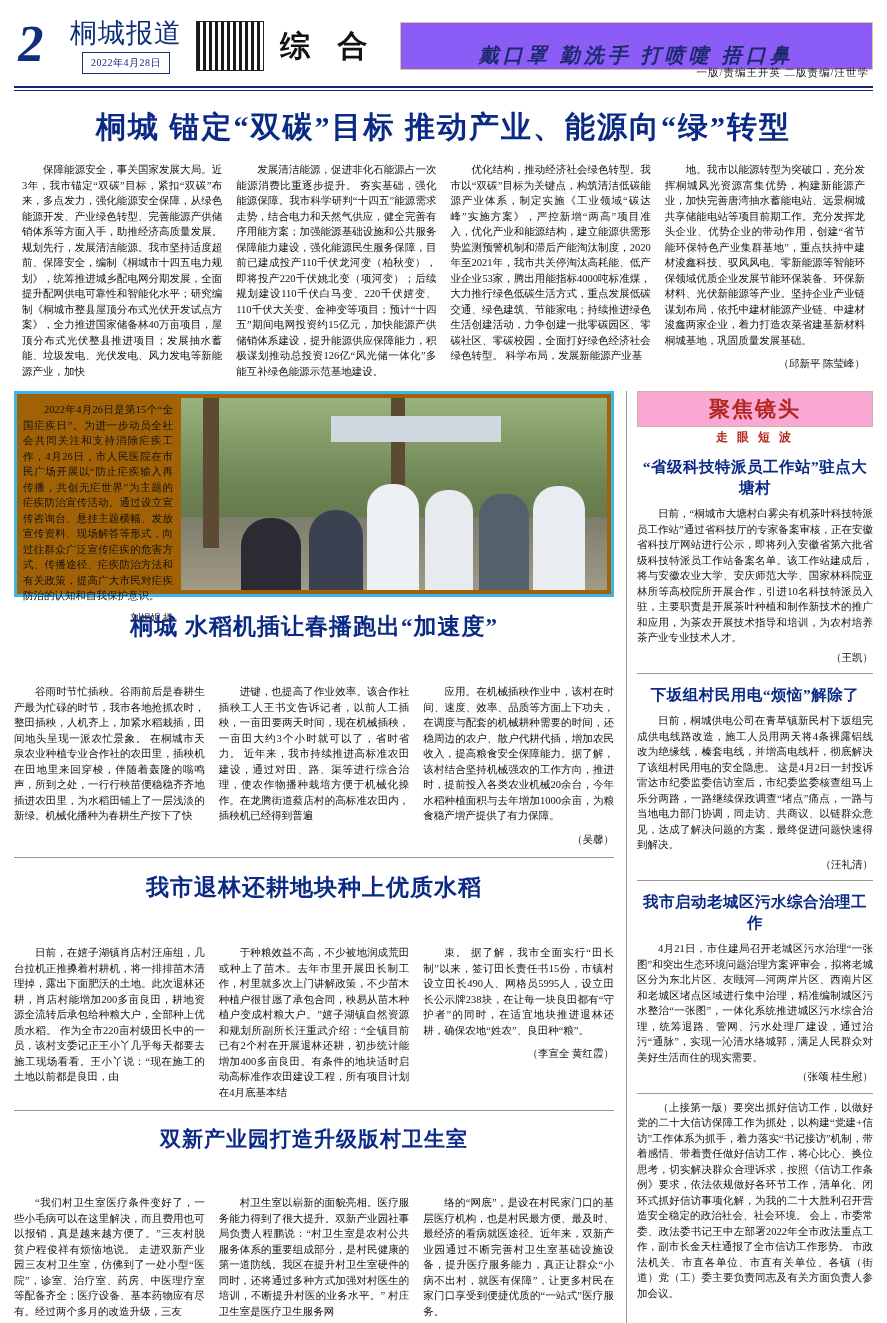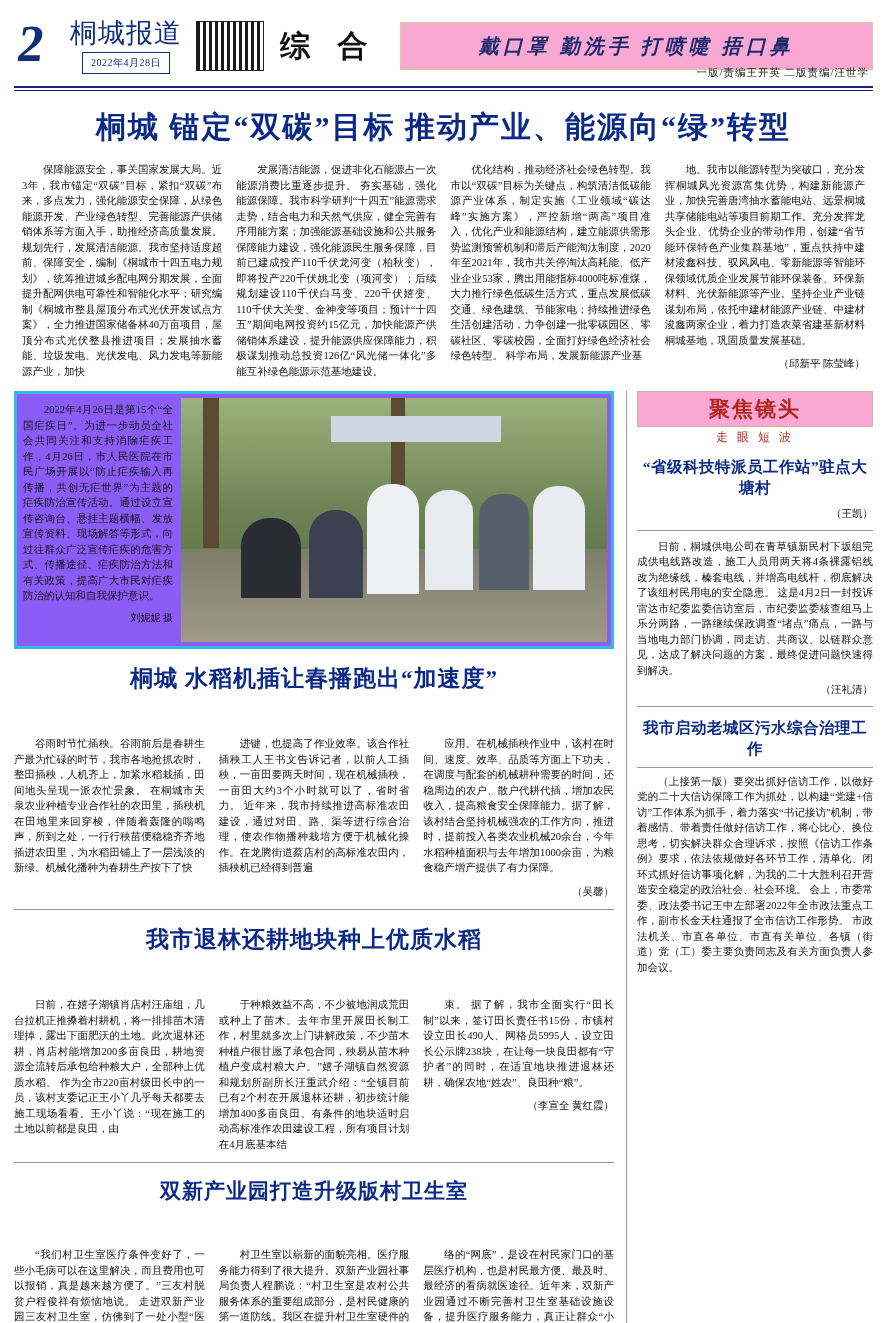--- a/index.html
+++ b/index.html
@@ -86,24 +86,24 @@
     font-weight: bold;
     letter-spacing: 10px;
     margin-left: 10px;
     color: #111;
     flex: 0 0 auto;
   }
   .mh-banner {
     flex: 1 1 auto;
     margin-left: 16px;
     height: 46px;
-    background: #f9a8d4;
+    background: #8b5cf6;
     border: 1px solid #d9c79a;
     display: flex;
-    align-items: center;
+    align-items: flex-end;
     justify-content: center;
   }
   .mh-banner-text {
     font-size: 20px;
     letter-spacing: 4px;
     color: #1b2a6b;
     font-weight: bold;
     font-style: italic;
     font-family: "Liberation Serif", serif;
   }
@@ -173,23 +173,23 @@
     border-left: 1px solid #999;
     padding-left: 10px;
   }
 
   
   .photo-block {
     border: 3px solid #3ab6e8;
     padding: 4px;
     display: flex;
     gap: 6px;
-    height: 258px;
+    height: 206px;
     box-sizing: border-box;
-    background: #8b5cf6;
+    background: #a16207;
   }
   .photo-caption {
     width: 150px;
     flex: 0 0 150px;
     font-size: 10.5px;
     line-height: 15.5px;
     text-align: justify;
     padding: 4px 2px;
     color: #111;
   }
@@ -275,21 +275,21 @@
     color: #b3261e;
     letter-spacing: 2px;
     font-family: "Liberation Serif", serif;
   }
   .rt-sub {
     text-align: center;
     font-size: 12px;
     color: #b3261e;
     letter-spacing: 3px;
     margin-bottom: 6px;
-    font-weight: normal;
+    font-weight: bold;
   }
   .rt-title {
     text-align: center;
     font-weight: bold;
     font-size: 15.5px;
     color: #0b2a86;
     letter-spacing: 0.5px;
     margin: 10px 0 8px 0;
     line-height: 21px;
   }
@@ -444,34 +444,40 @@
 
     <div class="right-area">
 
       <div class="rt-masthead">
         <div class="rt-masthead-text">聚焦镜头</div>
       </div>
       <div class="rt-sub">走 眼 短 波</div>
 
       <div class="rt-title">“省级科技特派员工作站”驻点大塘村</div>
       <div class="rt-body">
+        <p>日前，“桐城市大塘村白雾尖有机茶叶科技特派员工作站”通过省科技厅的专家备案审核，正在安徽省科技厅网站进行公示，即将列入安徽省第六批省级科技特派员工作站备案名单。该工作站建成后，将与安徽农业大学、安庆师范大学、国家林科院亚林所等高校院所开展合作，引进10名科技特派员入驻，主要职责是开展茶叶种植和制作新技术的推广和应用，为茶农开展技术指导和培训，为农村培养茶产业专业技术人才。</p>
         <div class="rt-byline">（王凯）</div>
       </div>
 
       <div class="rt-rule"></div>
 
+      <div class="rt-title">下坂组村民用电“烦恼”解除了</div>
       <div class="rt-body">
         <p>日前，桐城供电公司在青草镇新民村下坂组完成供电线路改造，施工人员用两天将4条裸露铝线改为绝缘线，榛套电线，并增高电线杆，彻底解决了该组村民用电的安全隐患。
 这是4月2日一封投诉雷达市纪委监委信访室后，市纪委监委核查组马上乐分两路，一路继续保政调查“堵点”痛点，一路与当地电力部门协调，同走访、共商议、以链群众意见，达成了解决问题的方案，最终促进问题快速得到解决。</p>
         <div class="rt-byline">（汪礼清）</div>
       </div>
 
       <div class="rt-rule"></div>
 
       <div class="rt-title">我市启动老城区污水综合治理工作</div>
+      <div class="rt-body">
+        <p>4月21日，市住建局召开老城区污水治理“一张图”和突出生态环境问题治理方案评审会，拟将老城区分为东北片区、友颐河—河两岸片区、西南片区和老城区堵点区域进行集中治理，精准编制城区污水整治“一张图”，一体化系统推进城区污水综合治理，统筹退路、管网、污水处理厂建设，通过治污“通脉”，实现一沁清水络城郭，满足人民群众对美好生活而住的现实需要。</p>
+        <div class="rt-byline">（张颂 桂生慰）</div>
+      </div>
 
       <div class="bottom-cont">
         <p>（上接第一版）要突出抓好信访工作，以做好党的二十大信访保障工作为抓处，以构建“党建+信访”工作体系为抓手，着力落实“书记接访”机制，带着感情、带着责任做好信访工作，将心比心、换位思考，切实解决群众合理诉求，按照《信访工作条例》要求，依法依规做好各环节工作，清单化、闭环式抓好信访事项化解，为我的二十大胜利召开营造安全稳定的政治社会、社会环境。
 会上，市委常委、政法委书记王中左部署2022年全市政法重点工作，副市长金天柱通报了全市信访工作形势。
 市政法机关、市直各单位、市直有关单位、各镇（街道）党（工）委主要负责同志及有关方面负责人参加会议。</p>
       </div>
 
     </div>
   </div>
 

